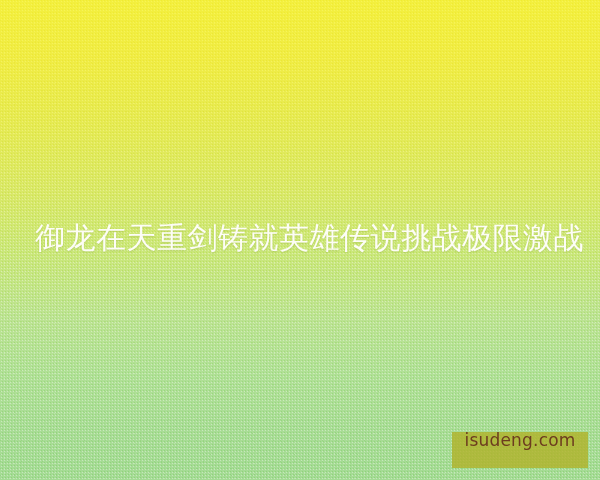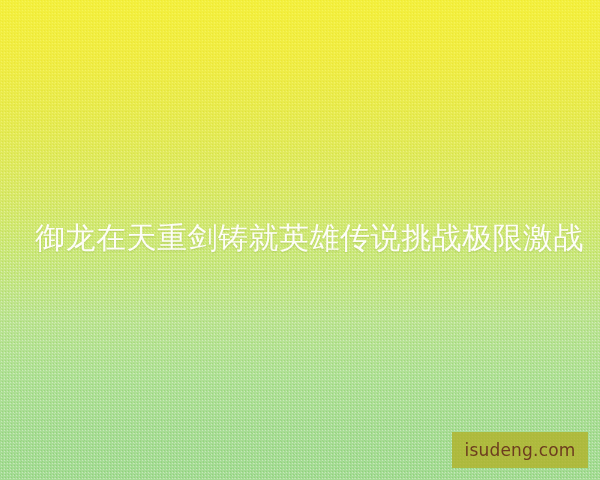--- a/index.html
+++ b/index.html
@@ -89,21 +89,20 @@
   }
 
   .watermark {
     position: absolute;
     left: 452px;
     top: 432px;
     width: 136px;
     height: 36px;
     background: rgba(176, 178, 40, 0.80);
     display: flex;
-    align-items: center;
     justify-content: center;
   }
   .watermark-text {
     color: #6d3c1f;
     font-size: 17px;
     line-height: 1;
     letter-spacing: 0.2px;
     white-space: nowrap;
     user-select: none;
   }

